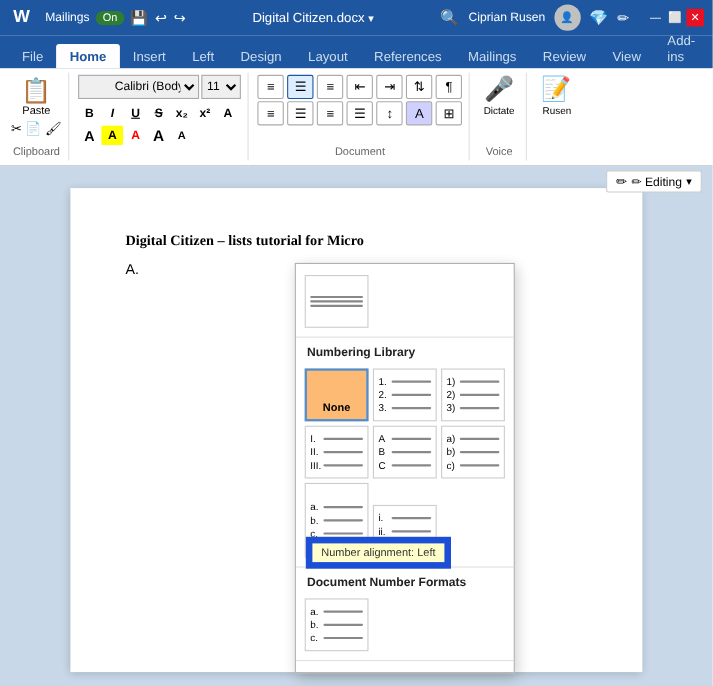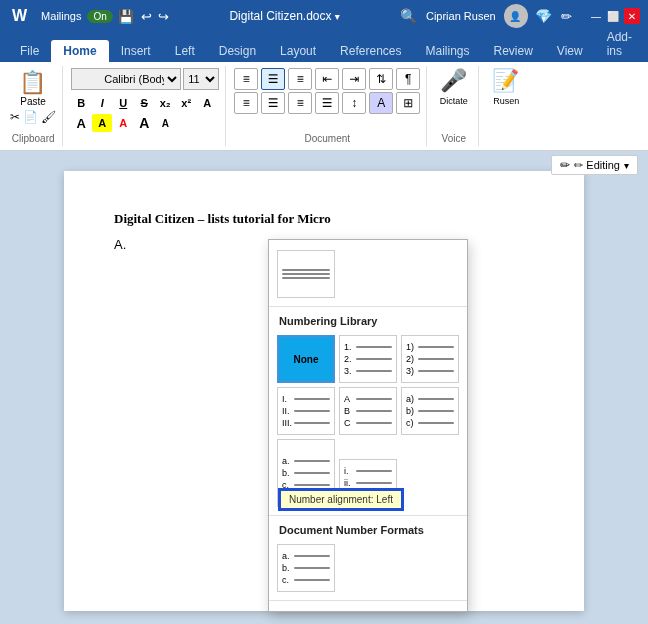--- a/index.html
+++ b/index.html
@@ -111,33 +111,33 @@
       padding: 4px;
       cursor: pointer;
       min-height: 48px;
       display: flex;
       flex-direction: column;
       align-items: flex-start;
       justify-content: center;
       font-size: 9px;
       position: relative;
     }
-    .num-cell.selected { border: 2px solid #4a90d9; background: #0ea5e9; }
+    .num-cell.selected { border: 2px solid #4a90d9; background: #fdba74; justify-content: flex-end; }
     .num-cell-none { font-size: 10px; font-weight: bold; text-align: center; width: 100%; }
     .num-line { display: flex; align-items: center; gap: 2px; width: 100%; margin: 1px 0; }
     .num-bullet { font-size: 9px; min-width: 10px; }
     .num-dash { height: 2px; background: #888; flex: 1; border-radius: 1px; }
     .num-dash-short { width: 20px; }
     .dropdown-divider { height: 1px; background: #e0e0e0; margin: 4px 0; }
 
     
     .tooltip-box {
       position: absolute;
       background: #ffffcc;
-      border: 3px solid #1d4ed8;
+      border: 6px solid #1d4ed8;
       padding: 3px 8px;
       font-size: 11px;
       color: #333;
       pointer-events: none;
       white-space: nowrap;
       z-index: 200;
     }
   </style>
 </head>
 <body>

